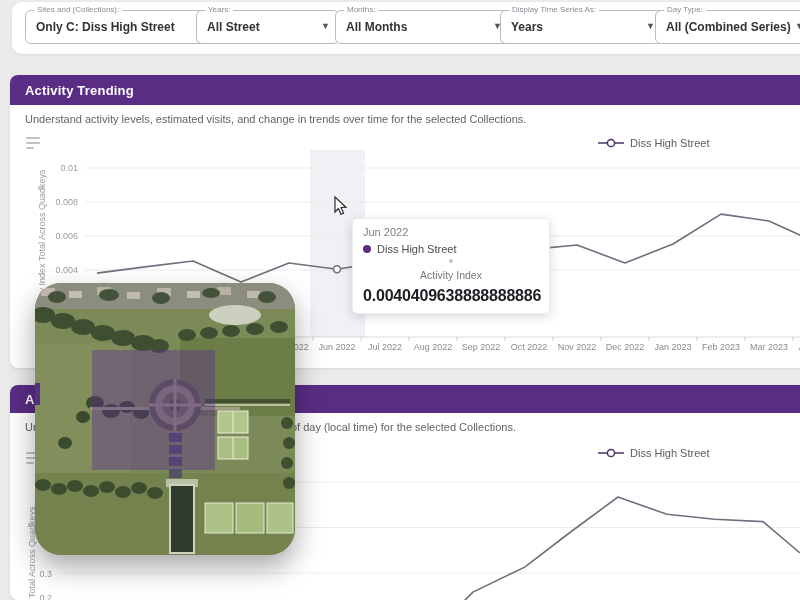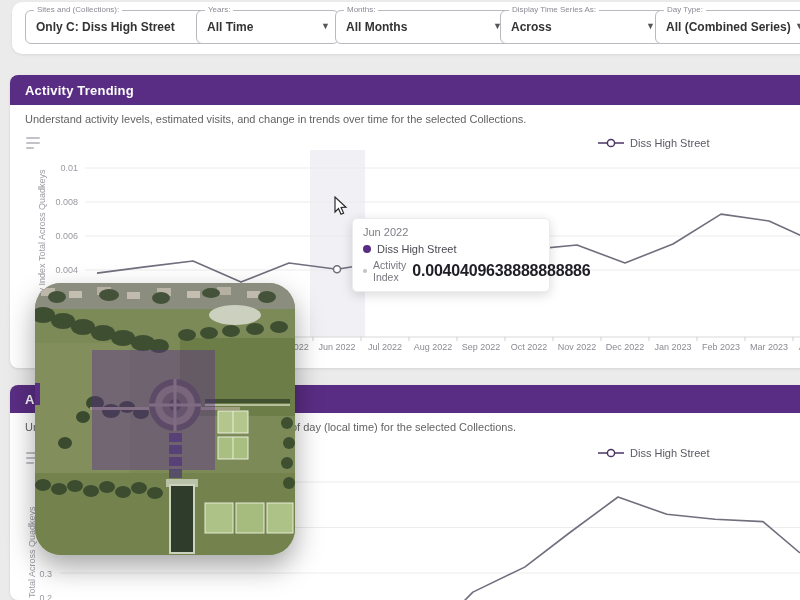--- a/index.html
+++ b/index.html
@@ -35,21 +35,21 @@
   .ytitle{position:absolute;font-size:9px;color:#9a9aa2;transform:rotate(-90deg);
         transform-origin:center;white-space:nowrap;}
   .chart-svg{position:absolute;left:0;}
   
   .tooltip{position:absolute;left:352px;top:218px;width:198px;background:#fff;border:1px solid #ececec;
         border-radius:5px;box-shadow:0 3px 12px rgba(0,0,0,.15);padding:7px 10px 8px 10px;
         box-sizing:border-box;z-index:60;}
   .tt-title{font-size:11px;color:#7d7d86;margin-bottom:5px;}
   .tt-series{display:flex;align-items:center;gap:6px;font-size:11px;color:#4a4a52;margin-bottom:4px;}
   .tt-dot{width:8px;height:8px;border-radius:50%;background:#5a2d84;}
-  .tt-row{display:flex;align-items:center;gap:6px;font-size:10.5px;color:#77777f;margin-top:3px;}
+  .tt-row{display:flex;align-items:center;gap:6px;font-size:10.5px;color:#77777f;margin-top:3px;flex-direction:column;}
   .tt-bullet{width:4px;height:4px;border-radius:50%;background:#c2c2c8;flex:0 0 4px;}
   .tt-val{margin-left:auto;font-weight:700;color:#1e1e24;font-size:16px;letter-spacing:-.2px;}
   
   .map-overlay{position:absolute;left:35px;top:283px;width:260px;height:272px;border-radius:26px;
         overflow:hidden;z-index:50;box-shadow:0 12px 28px rgba(0,0,0,.35);cursor:grab;}
   
   .cursor{position:absolute;left:334px;top:196px;z-index:100;pointer-events:none;}
 </style>
 </head>
 <body>
@@ -57,31 +57,31 @@
 <div class="page">
 
   <div class="filter-card" id="filterBar">
       <div class="fsel" style="left: 13px; width: 192px;">
         <div class="flabel">Sites and (Collections):</div>
         <div class="fvalue">Only C: Diss High Street</div>
         <div class="farrow">▼</div>
       </div>
       <div class="fsel" style="left: 184px; width: 143px;">
         <div class="flabel">Years:</div>
-        <div class="fvalue">All Time</div>
+        <div class="fvalue">All Street</div>
         <div class="farrow">▼</div>
       </div>
       <div class="fsel" style="left: 323px; width: 176px;">
         <div class="flabel">Months:</div>
         <div class="fvalue">All Months</div>
         <div class="farrow">▼</div>
       </div>
       <div class="fsel" style="left: 488px; width: 164px;">
         <div class="flabel">Display Time Series As:</div>
-        <div class="fvalue">Across</div>
+        <div class="fvalue">Years</div>
         <div class="farrow">▼</div>
       </div>
       <div class="fsel" style="left: 643px; width: 158px;">
         <div class="flabel">Day Type:</div>
         <div class="fvalue">All (Combined Series)</div>
         <div class="farrow">▼</div>
       </div>
     </div>
 
   <section class="card" id="card1">

